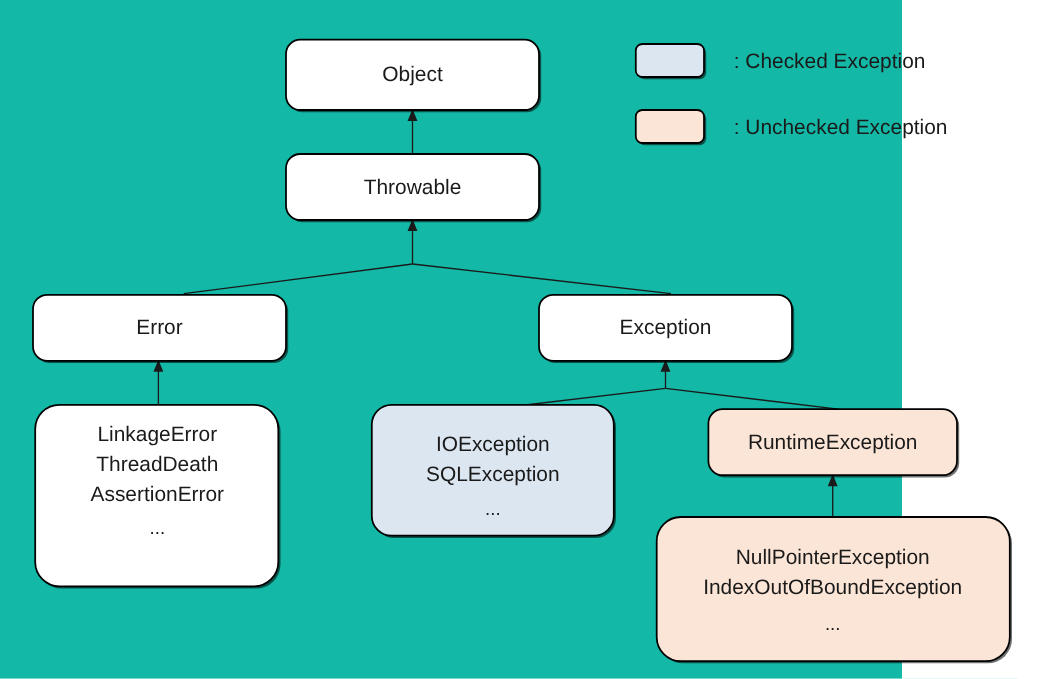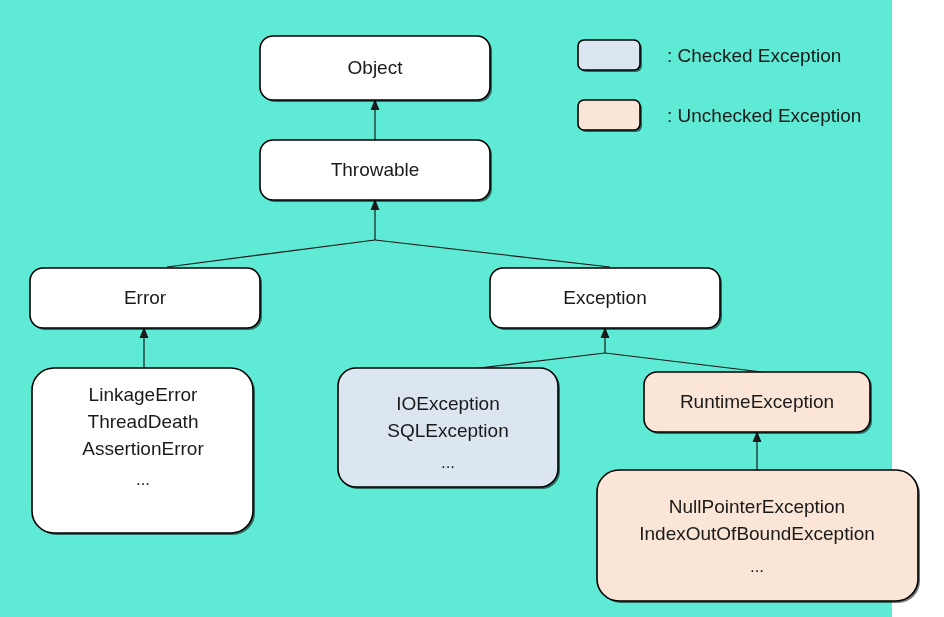--- a/index.html
+++ b/index.html
@@ -8,23 +8,23 @@
     background: #ffffff;
   }
   body {
     width: 944px;
     height: 617px;
     font-family: "Liberation Sans", sans-serif;
     overflow: hidden;
   }
   #diagram-root {
     position: relative;
-    width: 892px;
+    width: 820px;
     height: 617px;
-    background: #5eead4;
+    background: #14b8a6;
   }
   svg.canvas {
     display: block;
     width: 944px;
     height: 617px;
   }
   .node-box {
     fill: #ffffff;
     stroke: #000000;
     stroke-width: 1.6;

